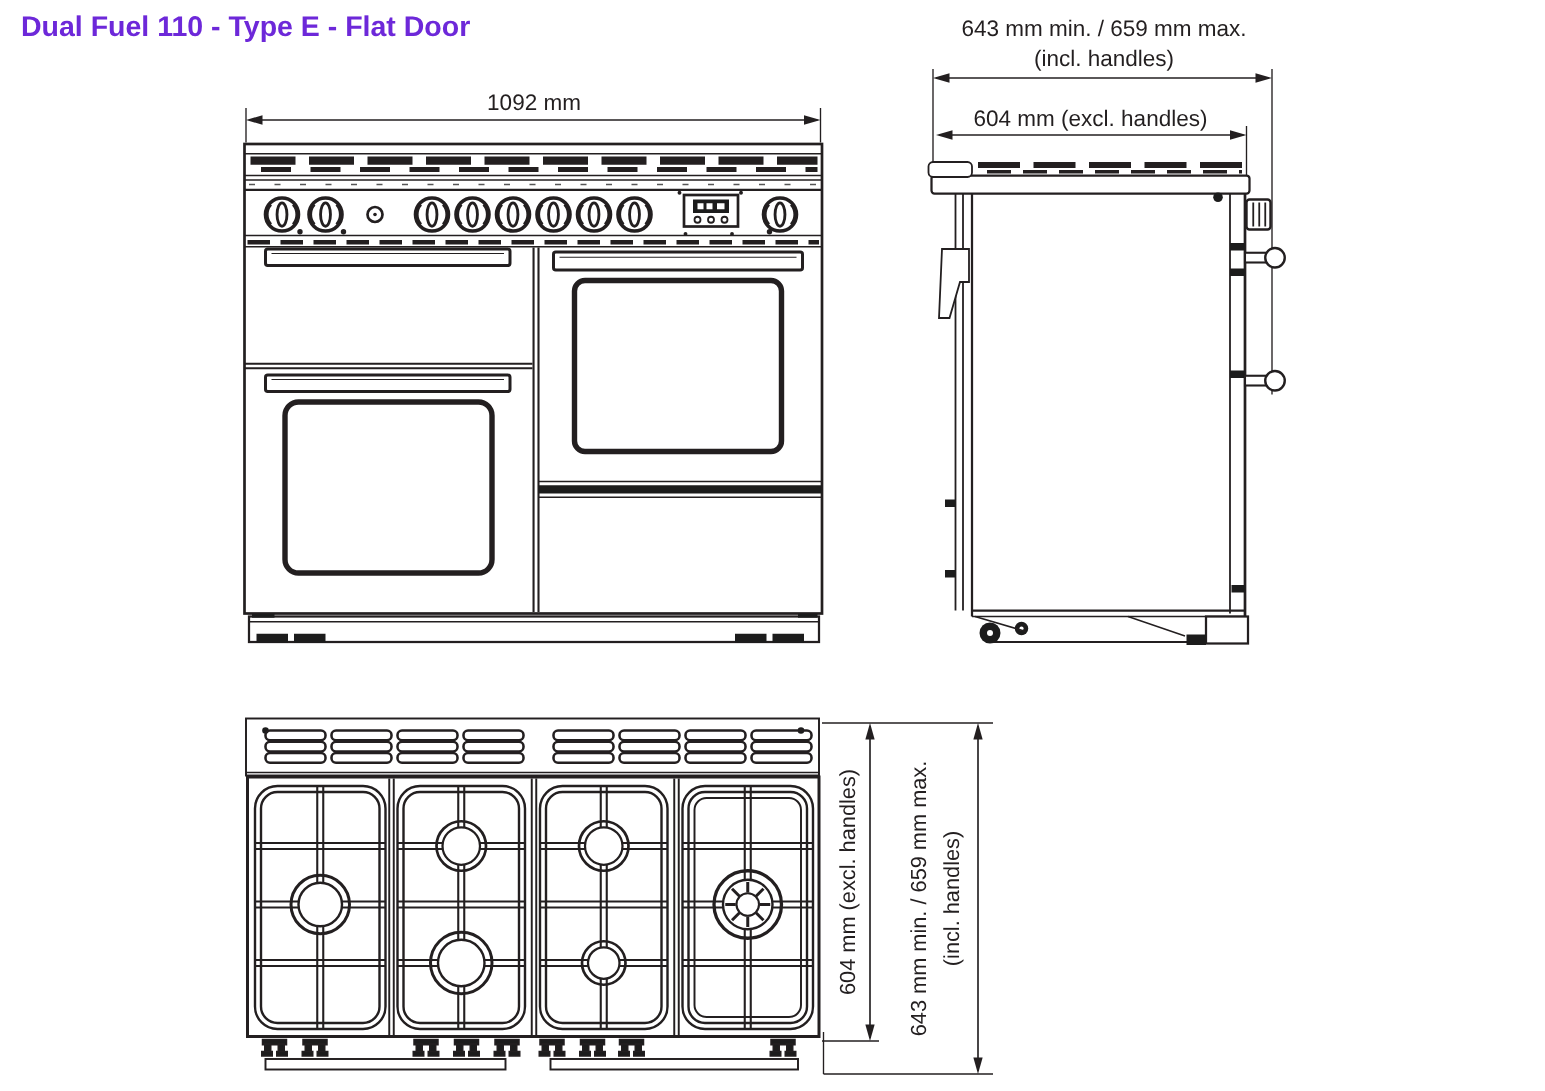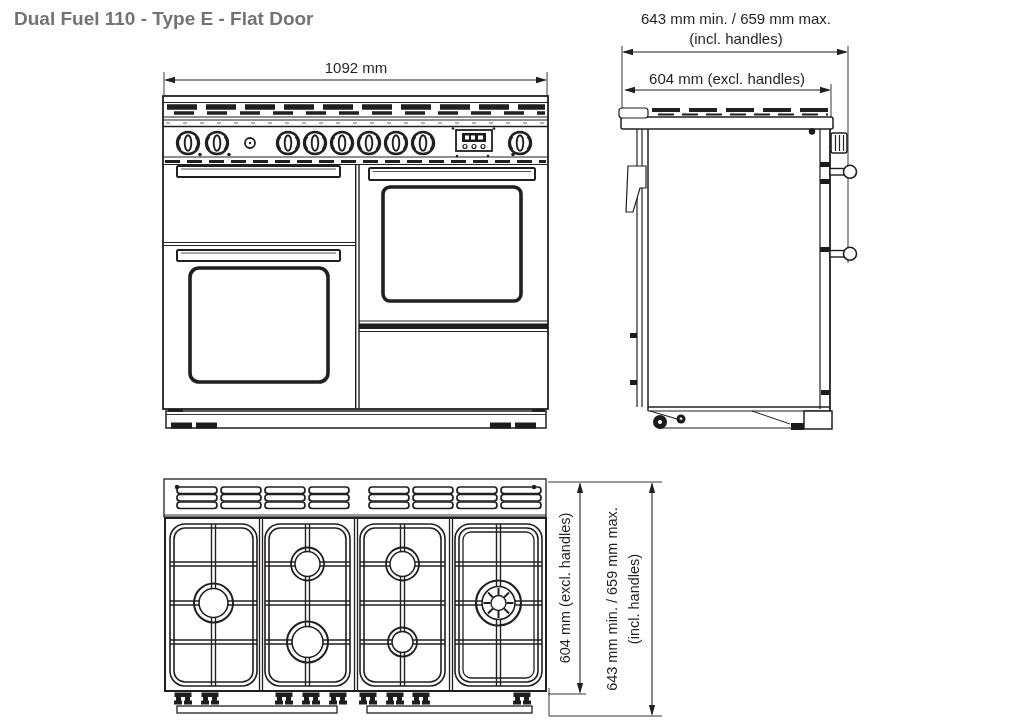--- a/index.html
+++ b/index.html
@@ -2,21 +2,21 @@
 <html><head>
 <meta charset="utf-8">
 <style>
   html,body{margin:0;padding:0;}
   body{
     width:1030px;height:727px;position:relative;background:#ffffff;
     font-family:"Liberation Sans", sans-serif;color:#231f20;overflow:hidden;
   }
   h1[data-name="page-title"]{
     position:absolute;left:14px;top:8px;margin:0;
-    font-size:19px;font-weight:700;letter-spacing:0;color:#737373;
+    font-size:19px;font-weight:700;letter-spacing:0;color:#6d28d9;
   }
   svg{position:absolute;left:0;top:0;}
   .dim{font-size:15px;fill:#231f20;}
   .dimr{font-size:14.5px;fill:#231f20;}
 </style>
 </head>
 <body>
 
 <h1 data-name="page-title">Dual Fuel 110 - Type E - Flat Door</h1>
 

